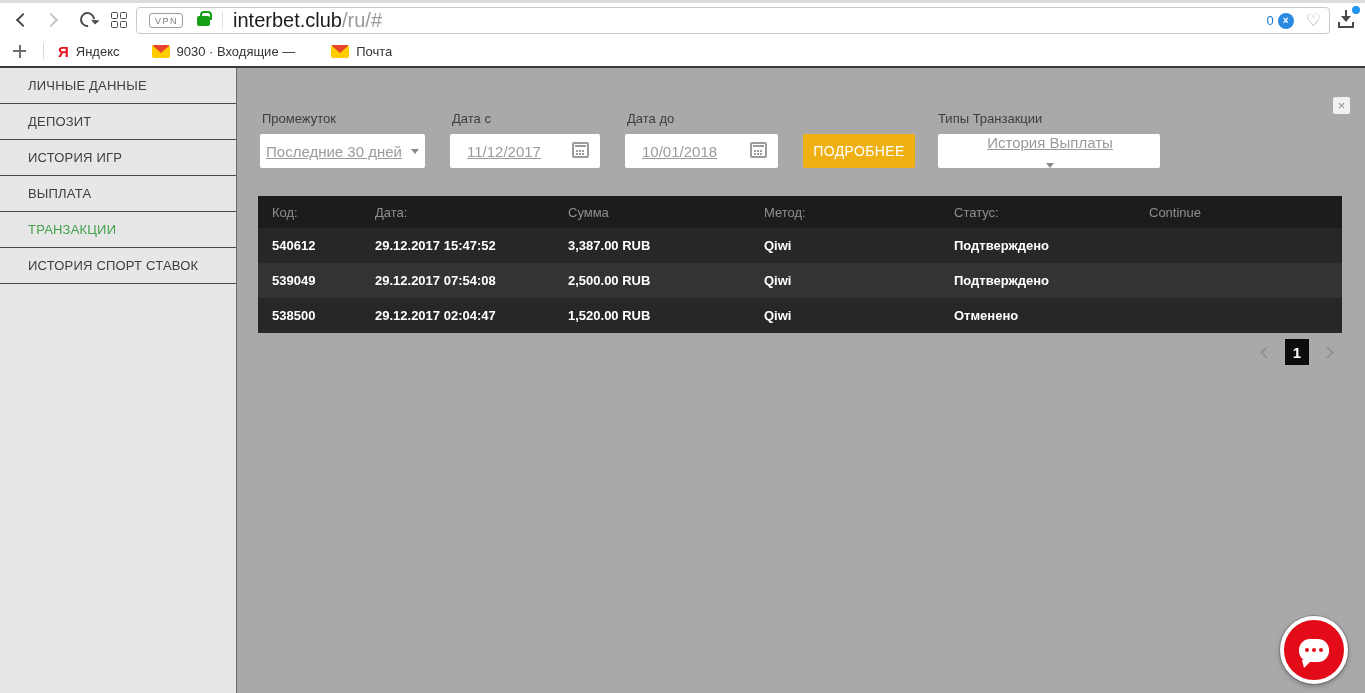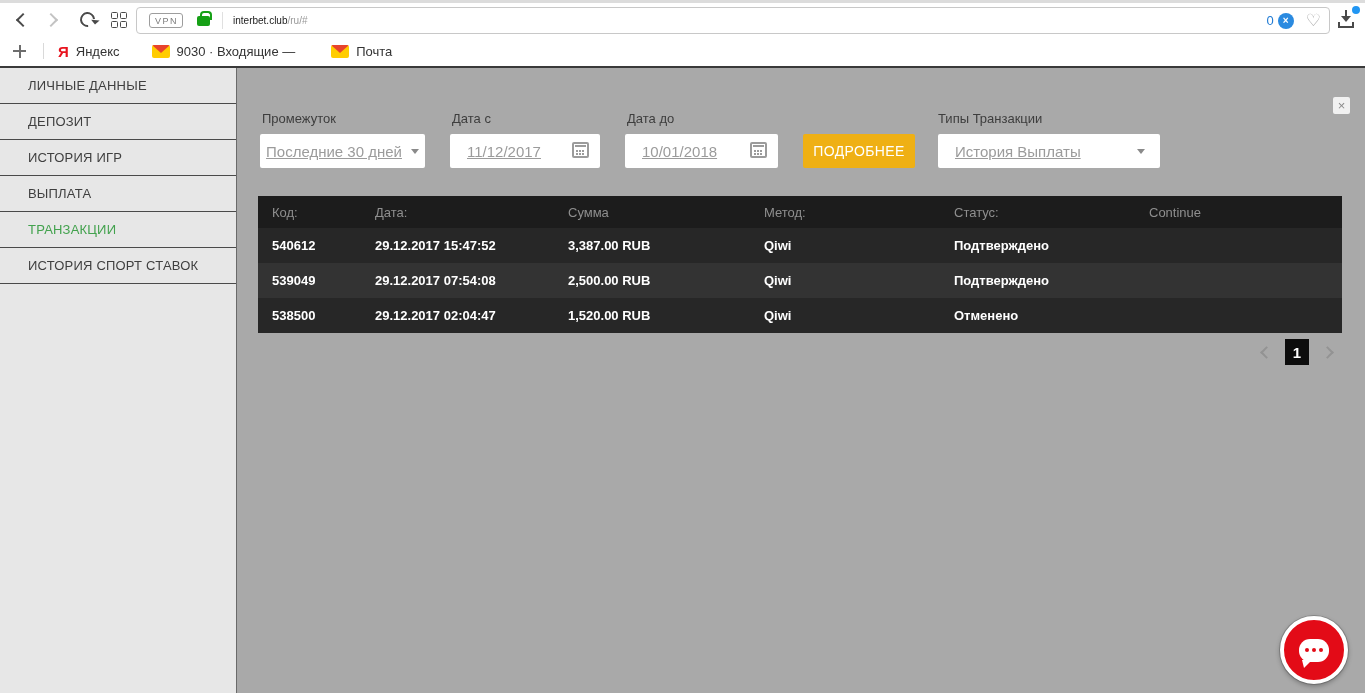--- a/index.html
+++ b/index.html
@@ -27,21 +27,21 @@
   .addressbar { position:absolute; left:136px; top:4px; width:1194px; height:27px;
     background:#fff; border:1px solid #c8c8c8; border-radius:4px;
     display:flex; align-items:center; padding:0 8px; }
   .vpn-badge { font-size:9px; letter-spacing:1.5px; color:#7c7c7c;
     border:1px solid #9d9d9d; border-radius:3px; padding:2px 4px 1px 5px; margin-left:4px; }
   .lock { position:relative; width:13px; height:10px; background:#16a016;
     border-radius:2px; margin:0 0 0 14px; }
   .lock::before { content:""; position:absolute; top:-5px; left:2.5px; width:8px; height:7px;
     border:2px solid #16a016; border-bottom:none; border-radius:4px 4px 0 0; }
   .url-divider { width:1px; height:17px; background:#e0e0e0; margin:0 10px 0 12px; }
-  .url { font-size:10px; color:#1c1c1c; white-space:nowrap; }
+  .url { font-size:20px; color:#1c1c1c; white-space:nowrap; }
   .url .path { color:#9a9a9a; }
   .ab-right { margin-left:auto; display:flex; align-items:center; }
   .block-count { font-size:13px; color:#1f7ad4; margin-right:4px; }
   .shield { width:16px; height:16px; border-radius:50%; background:#2a8ae0; color:#fff;
     font-size:10px; font-weight:bold; display:flex; align-items:center; justify-content:center;
     line-height:1; }
   .heart { font-size:17px; color:#ababab; margin-left:12px; line-height:1; }
   .dl-wrap { position:absolute; left:1337px; top:7px; width:22px; height:20px; cursor:pointer; }
   .dl-shaft { position:absolute; left:8px; top:0; width:2px; height:7px; background:#4a4a4a; }
   .dl-head { position:absolute; left:4px; top:6px; border-left:5px solid transparent;
@@ -92,21 +92,21 @@
   .inp1 { left:213px; width:150px; }
   .inp2 { left:388px; width:153px; }
   .cal { position:absolute; right:11px; top:8px; width:17px; height:16px;
     border:2px solid #9b9b9b; border-radius:2px; }
   .cal::before { content:""; position:absolute; left:1px; top:1px; right:1px; height:2px; background:#9b9b9b; }
   .cal::after { content:""; position:absolute; left:2px; top:6px; width:2px; height:2px; background:#9b9b9b;
     box-shadow:3px 0 #9b9b9b, 6px 0 #9b9b9b, 0 3px #9b9b9b, 3px 3px #9b9b9b, 6px 3px #9b9b9b; }
   .go-btn { position:absolute; left:566px; top:66px; width:112px; height:34px;
     background:#efb014; border:none; border-radius:2px; color:#fff; font-size:14px;
     letter-spacing:.4px; cursor:pointer; font-family:"Liberation Sans",sans-serif; }
-  .sel2 { left:701px; width:222px; justify-content:space-between; padding:0 15px 0 17px; }
+  .sel2 { left:701px; width:222px; justify-content:space-between; padding:0 15px 0 17px;flex-direction:column; }
 
   .tx-table { position:absolute; left:21px; top:128px; width:1084px; border-collapse:collapse;
     table-layout:fixed; }
   .tx-table th { background:#1c1c1c; color:#8f8f8f; font-weight:normal; font-size:13px;
     text-align:left; height:32px; padding-left:14px; }
   .tx-table td { font-size:13px; font-weight:bold; color:#fff; height:35px; padding-left:14px; }
   .tx-table tr.odd td { background:#272727; }
   .tx-table tr.even td { background:#333333; }
   .c1{width:103px}.c2{width:193px}.c3{width:196px}.c4{width:190px}.c5{width:195px}.c6{width:207px}
 

